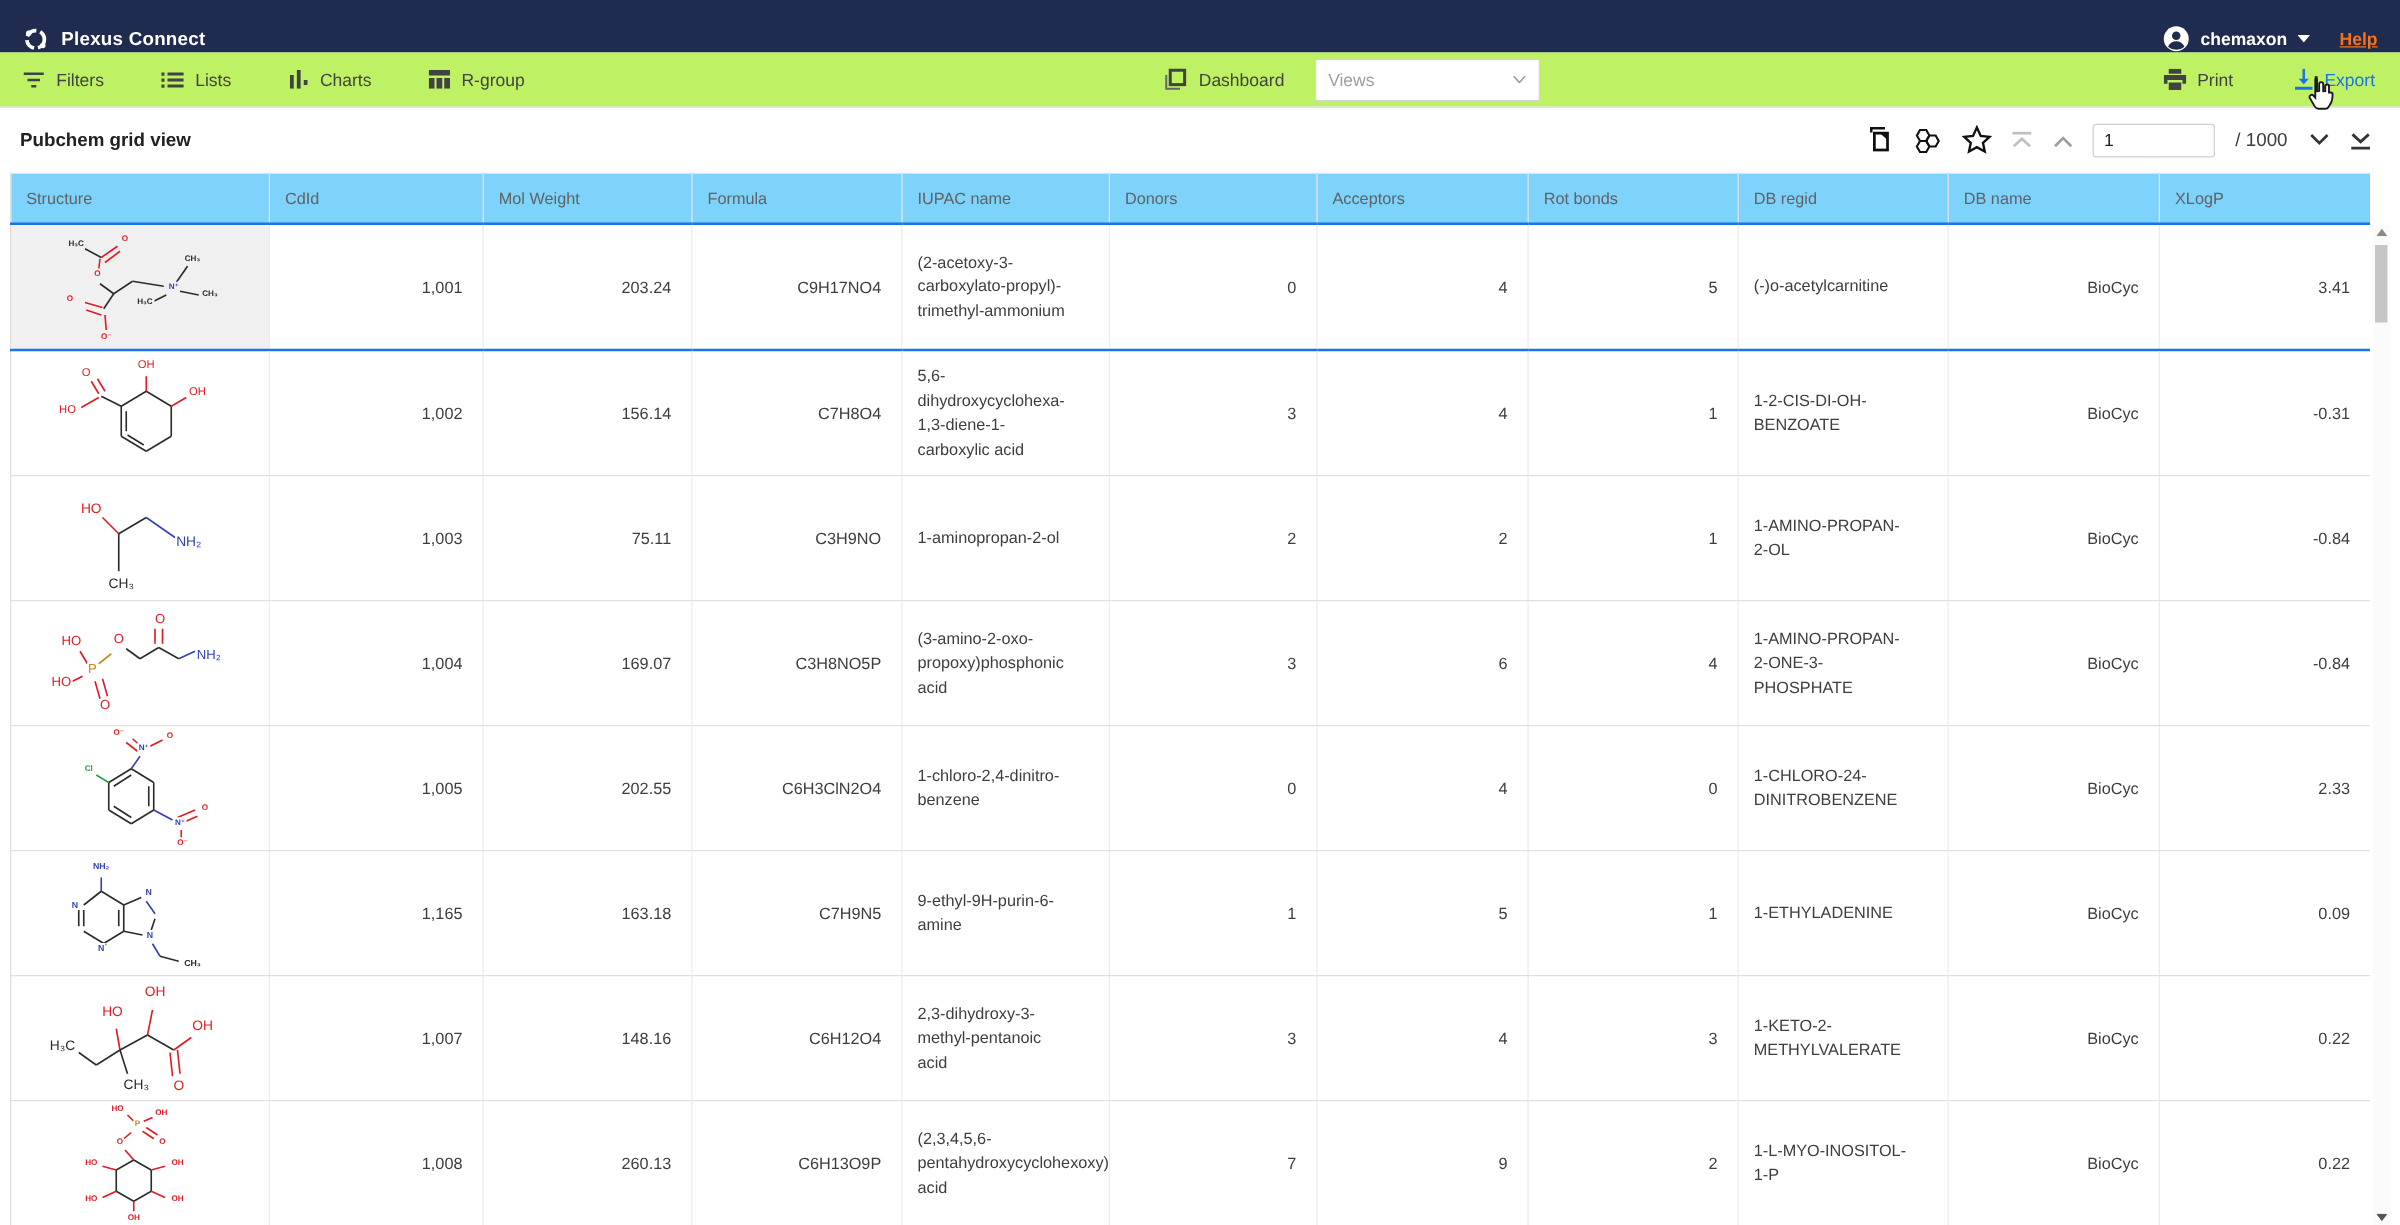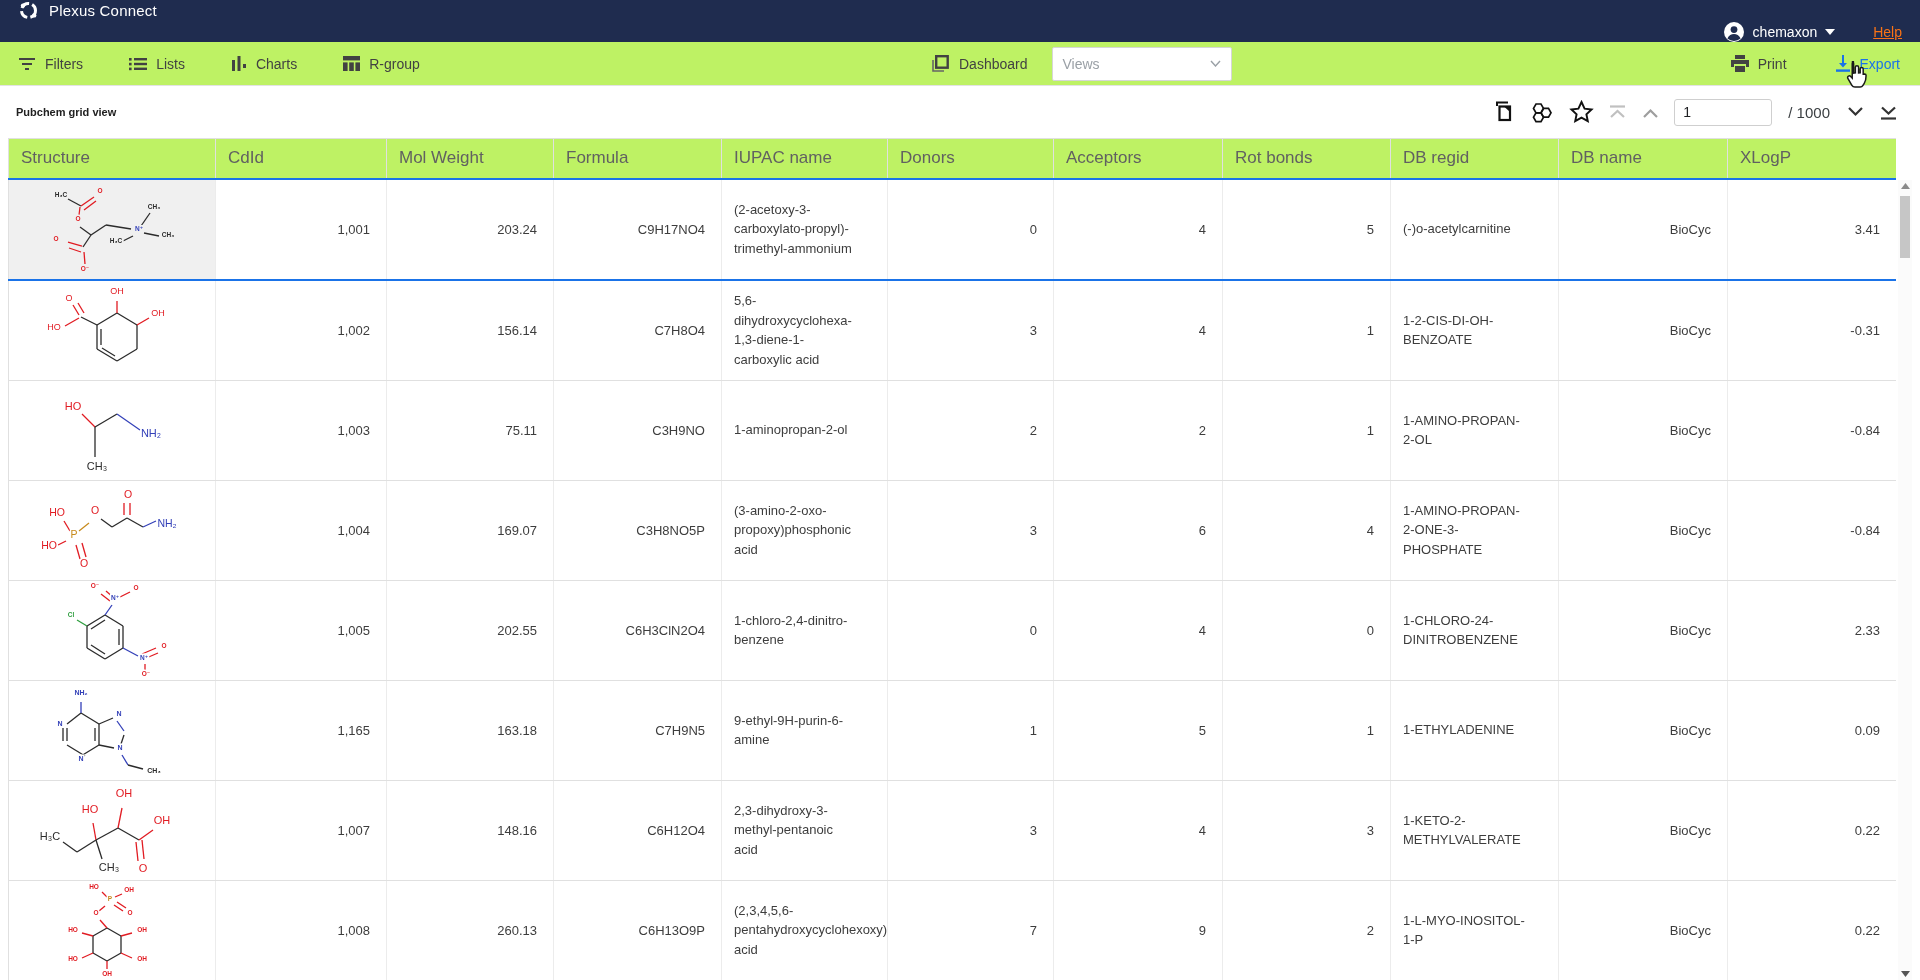--- a/index.html
+++ b/index.html
@@ -3,46 +3,46 @@
 <meta charset="utf-8">
 <style>
   * { box-sizing: border-box; }
   html,body { margin:0; padding:0; }
   body {
     width:1920px; height:980px; overflow:hidden; position:relative;
     background:#ffffff; font-family:"Liberation Sans","DejaVu Sans",sans-serif;
     -webkit-font-smoothing:antialiased;
   }
   
-  .topbar { height:42px; background:#1f2c4f; display:flex; align-items:flex-start; padding:0 18px; color:#fff; }
+  .topbar { height:42px; background:#1f2c4f; display:flex; align-items:flex-end; padding:0 18px; color:#fff;font-weight:bold; }
   .brand { display:flex; align-items:center; gap:10px; }
   .brand-title { font-size:15px; letter-spacing:.2px; }
-  .topbar-right { margin-left:auto; display:flex; align-items:center; gap:24px; font-size:14px;margin-top:21px; }
+  .topbar-right { margin-left:auto; display:flex; align-items:center; gap:10px; font-size:14px;margin-top:21px; }
   .user-chip { display:flex; align-items:center; gap:8px; cursor:pointer; }
   .help-link { color:#f97316; text-decoration:underline; margin-left:14px; cursor:pointer; }
   
   .toolbar { height:44px; background:#bef264; border-bottom:1px solid #e3e3e3; position:relative; display:flex; align-items:center; padding:0 18px; }
   .tb-btn { display:flex; align-items:center; gap:9px; color:#424242; font-size:14px; margin-right:46px; cursor:pointer; white-space:nowrap; }
   .tb-btn svg { display:block; }
   .tb-center { position:absolute; left:930px; top:0; height:100%; display:flex; align-items:center; gap:24px; }
   .views-select { width:180px; height:34px; border:1px solid #d6d6d6; border-radius:2px; background:#fff;
                   display:flex; align-items:center; justify-content:space-between; padding:0 10px; color:#9aa0a6; font-size:14px; cursor:pointer; }
   .tb-right { position:absolute; right:20px; top:0; height:100%; display:flex; align-items:center; gap:48px; }
   .tb-export { color:#1a73e8; }
   
   .titlebar { height:52px; display:flex; align-items:center; padding:0 16px 0 16px; }
-  .grid-title { font-size:11px; font-weight:700; color:#212121; }
+  .grid-title { font-size:15px; font-weight:700; color:#212121; }
   .title-icons { margin-left:auto; display:flex; align-items:center; gap:14px; padding-right:6px; }
   .ticon { display:flex; align-items:center; justify-content:center; cursor:pointer; }
   .page-input { width:98px; height:27px; border:1px solid #cfcfcf; border-radius:3px; padding:0 8px; font-size:14px; color:#202124; font-family:inherit; outline:none; }
   .page-total { font-size:15px; color:#3c4043; white-space:nowrap; margin:0 2px; }
   
   .table-wrap { position:absolute; top:138px; left:8px; width:1888px; height:842px; overflow:hidden; }
   table { border-collapse:collapse; table-layout:fixed; width:1888px; font-size:13px; color:#3d3d3d; }
-  th { height:40px; background:#bef264; border:1px solid #e0e0e0; font-weight:400; font-size:17px; color:#616161; text-align:left; padding:0 12px; }
+  th { height:40px; background:#7dd3fc; border:1px solid #e0e0e0; font-weight:400; font-size:13px; color:#616161; text-align:left; padding:0 12px; }
   td { height:100px; background:#fff; border-right:1px solid #ececec; border-bottom:1px solid #e0e0e0; padding:0 12px; vertical-align:middle; overflow:hidden; }
   td.first { border-left:1px solid #e0e0e0; }
   td.num { text-align:right; padding-right:16px; }
   td.text { line-height:1.5; padding-right:27px; }
   td.structure { padding:0; text-align:center; }
   tr.selected td { border-top:2px solid #1a73e8; border-bottom:2px solid #1a73e8; }
   tr.selected td.structure { background:#f0f0f0; }
   
   .vscroll { position:absolute; left:1898px; top:180px; width:14px; height:800px; background:#fbfbfb; }
   .vscroll .arrow { position:absolute; left:0; width:14px; height:12px; display:flex; align-items:center; justify-content:center; cursor:pointer; }

